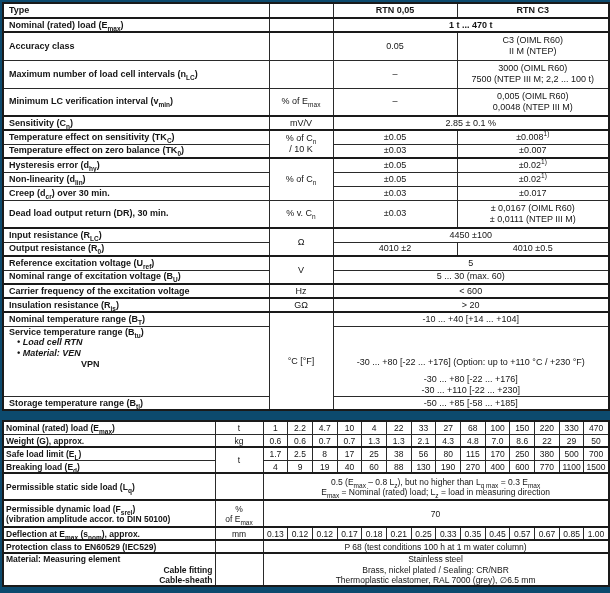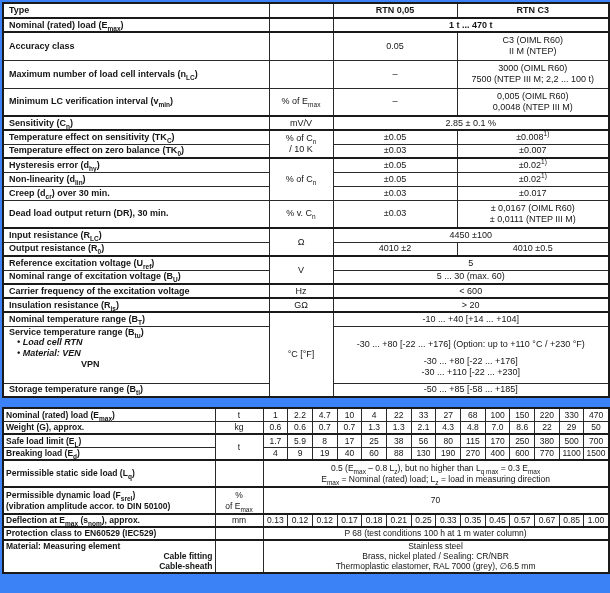--- a/index.html
+++ b/index.html
@@ -1,39 +1,39 @@
 <!DOCTYPE html>
 <html><head>
 <meta charset="utf-8">
 <style>
   html,body { margin:0; padding:0; background:#fff; }
   .page {
     width:610px; height:593px; box-sizing:border-box;
-    padding:2px; background:#3b82f6; color:#151515;
+    padding:2px; background:#0c4a6e; color:#151515;
     font-family:"Liberation Sans", sans-serif;
   }
   table { border-collapse:collapse; table-layout:fixed; width:606px; background:#fff; }
   .t1 { border:2px solid #1a1a1a; }
   .t2 { border:2px solid #1a1a1a; margin-top:9px; }
   td {
     border:1px solid #2a2a2a; padding:0 3px; vertical-align:middle;
     font-size:9px; line-height:1.2; overflow:hidden; white-space:nowrap;
   }
   .t2 td { font-size:8.5px; padding:0 2px; }
   tr.gt > td { border-top:2px solid #1a1a1a; }
   .lbl { font-weight:bold; text-align:left; padding-left:5px; }
   .c { text-align:center; }
   .b { font-weight:bold; }
   sub { font-size:6.5px; line-height:0; }
   sup { font-size:6.5px; line-height:0; }
   .top { vertical-align:top; }
   .ind1 { padding-left:8px;font-style:italic; }
   .ind2 { padding-left:72px; }
   .indm { padding-left:50px;text-align:right; }
-  .svc1 { margin-top:12px; margin-bottom:7px; }
+  .svc1 { margin-top:30px; margin-bottom:7px; }
   .h13 { height:13px; } .h14 { height:14px; } .h15 { height:15px; }
   .h27 { height:27px; } .h28 { height:28px; } .h39 { height:22px; }
   .h57 { height:57px; }
 </style>
 </head>
 <body>
 
 <div class="page">
 
   <table class="t1">
@@ -237,21 +237,21 @@
           <td class="c">8.6</td>
           <td class="c">22</td>
           <td class="c">29</td>
           <td class="c">50</td>
         </tr>
 
     <tr class="gt h13">
       <td class="lbl">Safe load limit (E<sub>L</sub>)</td>
       <td class="c" rowspan="2">t</td>
     <td class="c">1.7</td>
-          <td class="c">5.9</td>
+          <td class="c">2.5</td>
           <td class="c">8</td>
           <td class="c">17</td>
           <td class="c">25</td>
           <td class="c">38</td>
           <td class="c">56</td>
           <td class="c">80</td>
           <td class="c">115</td>
           <td class="c">170</td>
           <td class="c">250</td>
           <td class="c">380</td>

